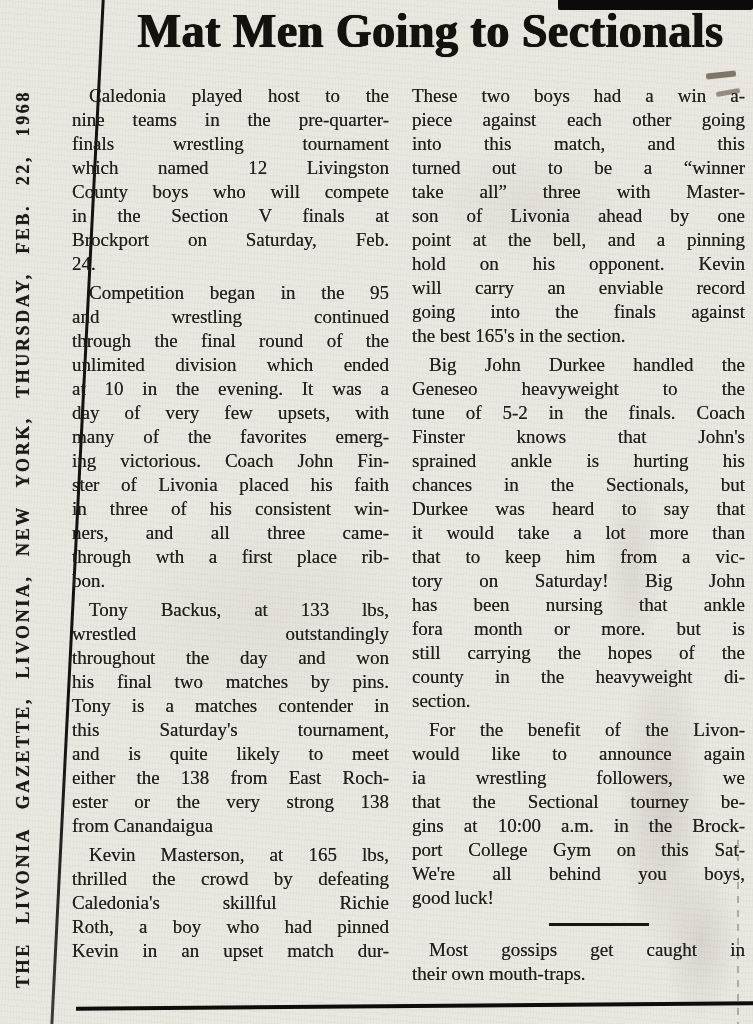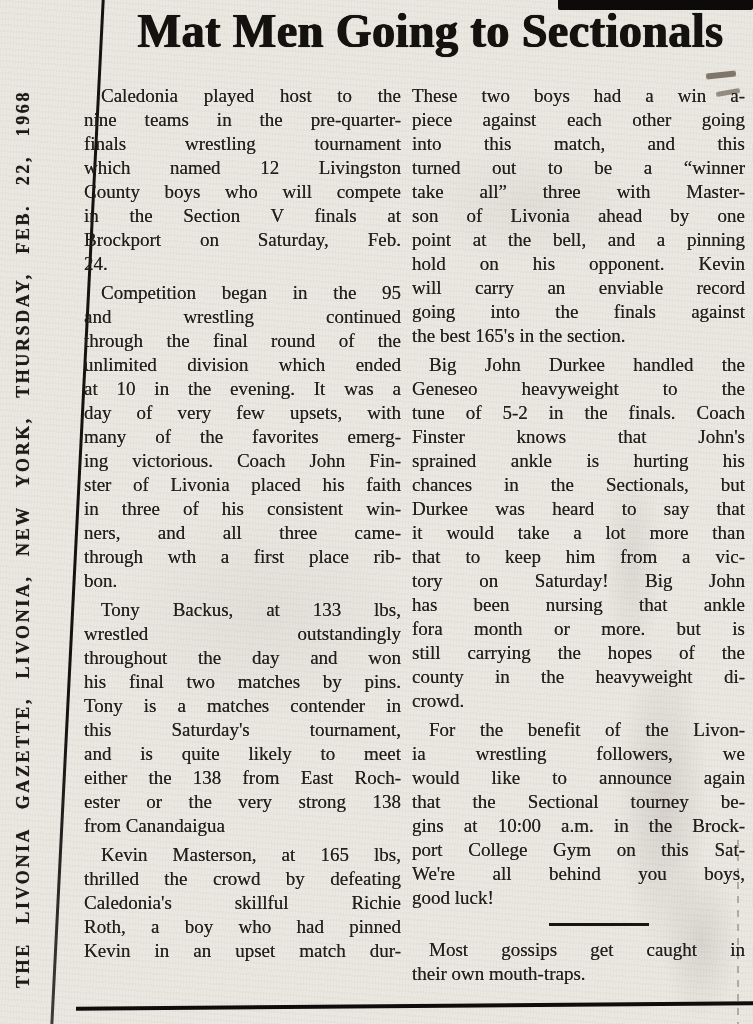--- a/index.html
+++ b/index.html
@@ -40,21 +40,21 @@
     color:#1d1a17;text-shadow:0 0 .7px rgba(25,22,18,.8);
   }
   .headline{
     position:absolute;left:108px;top:4px;width:645px;margin:0;
     text-align:center;font-size:46px;font-weight:bold;letter-spacing:.5px;
     color:#14120f;
     text-shadow:.8px 0 0 #14120f, -.5px 0 0 #14120f, 0 0 1px rgba(20,18,15,.55);
     transform:scaleY(1.04);
   }
   .col{position:absolute;top:84px;font-size:19px;line-height:24px;}
-  .col-left{left:84px;width:317px;}
+  .col-left{left:72px;width:317px;}
   .col-right{left:412px;width:333px;}
   .para{margin:0 0 5px 0;text-shadow:0 0 .6px rgba(28,24,20,.75);}
   .tline{display:block;text-align:justify;text-align-last:justify;white-space:nowrap;}
   .tline.endline{text-align-last:left;}
   .tline.indent{text-indent:17px;}
   .divider{width:100px;height:2.5px;background:#18150f;margin:13px 0 12px 137px;}
   .bottom-rule{position:absolute;left:76px;top:1004px;width:678px;height:3.5px;background:#0e0d0b;transform:rotate(-.45deg);}
   .smudge{position:absolute;background:#7e766a;filter:blur(.6px);border-radius:2px;}
   .smudge.s1{left:706px;top:72px;width:30px;height:6px;transform:rotate(-6deg);}
   .smudge.s2{left:716px;top:90px;width:24px;height:5px;transform:rotate(-10deg);opacity:.8;}
@@ -145,26 +145,26 @@
           <span class="tline">sprained ankle is hurting his</span>
           <span class="tline">chances in the Sectionals, but</span>
           <span class="tline">Durkee was heard to say that</span>
           <span class="tline">it would take a lot more than</span>
           <span class="tline">that to keep him from a vic-</span>
           <span class="tline">tory on Saturday! Big John</span>
           <span class="tline">has been nursing that ankle</span>
           <span class="tline">fora month or more. but is</span>
           <span class="tline">still carrying the hopes of the</span>
           <span class="tline">county in the heavyweight di-</span>
-          <span class="tline endline">crowd.</span>
+          <span class="tline endline">section.</span>
         </p>
         <p class="para">
           <span class="tline indent">For the benefit of the Livon-</span>
+          <span class="tline">would like to announce again</span>
           <span class="tline">ia wrestling followers, we</span>
-          <span class="tline">would like to announce again</span>
           <span class="tline">that the Sectional tourney be-</span>
           <span class="tline">gins at 10:00 a.m. in the Brock-</span>
           <span class="tline">port College Gym on this Sat-</span>
           <span class="tline">We're all behind you boys,</span>
           <span class="tline endline">good luck!</span>
         </p>
       </div>
     <div class="divider"></div>
     <div>
         <p class="para">

